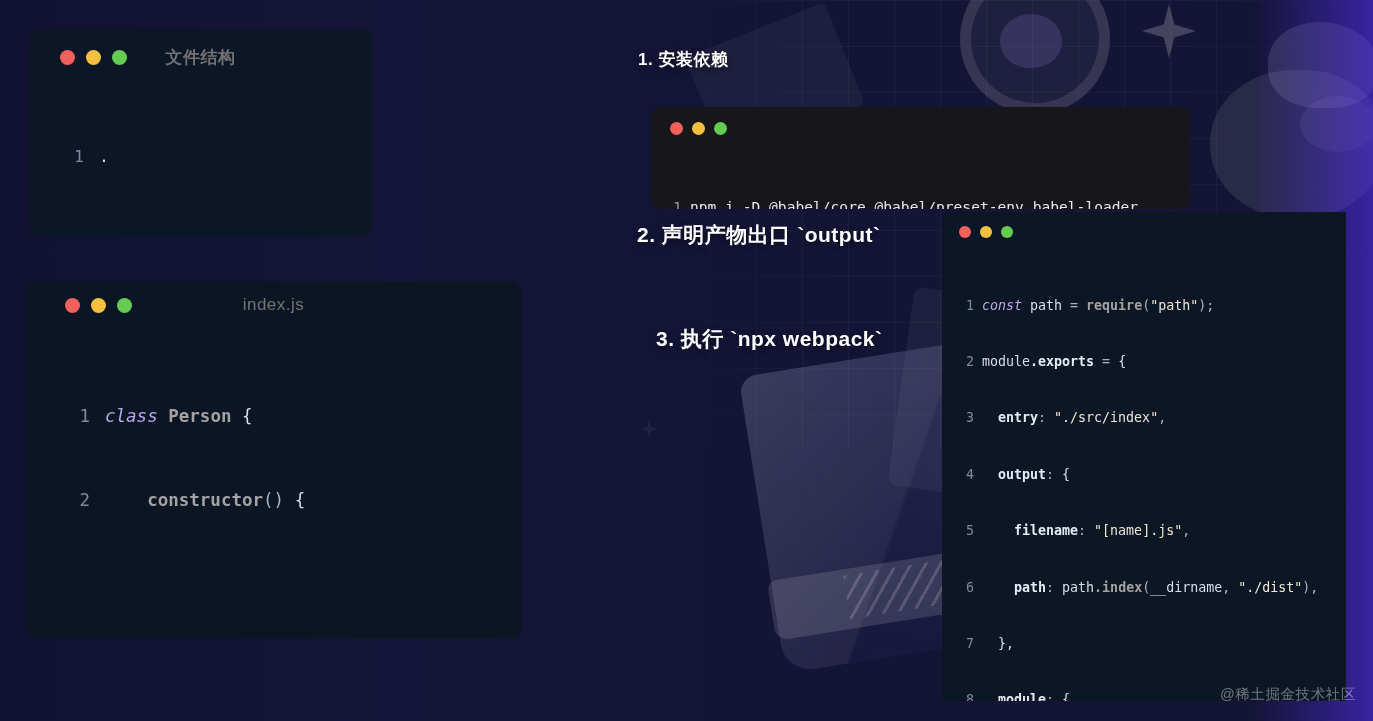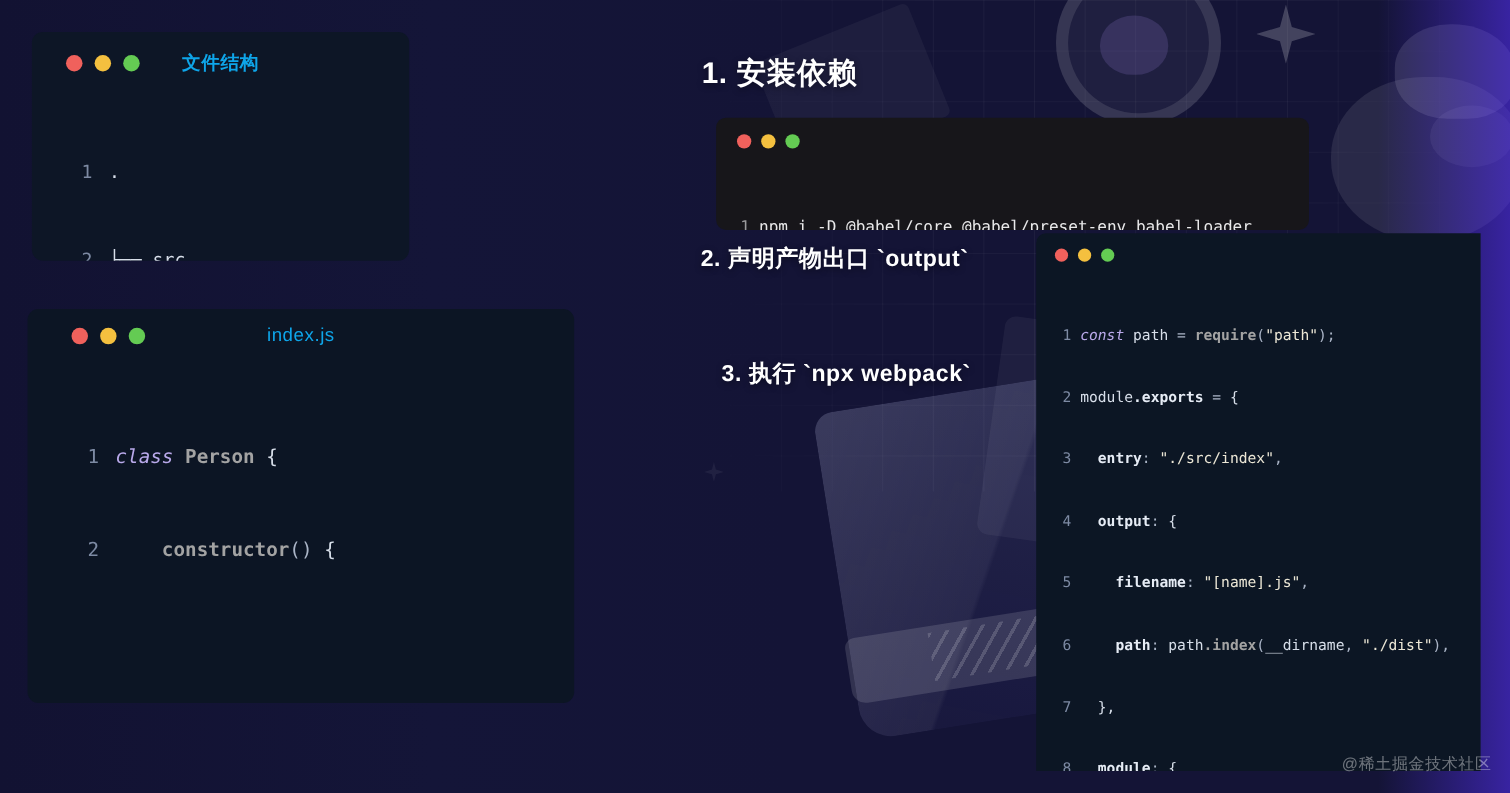--- a/index.html
+++ b/index.html
@@ -97,21 +97,21 @@
   
   .card { position:absolute; border-radius:10px; overflow:hidden; }
   .card-title-bar { display:flex; align-items:center; position:relative; }
   .dots { display:flex; gap:11px; }
   .dot { width:15px; height:15px; border-radius:50%; }
   .dot.red { background:#f0615c; }
   .dot.yellow { background:#f4c03f; }
   .dot.green { background:#64cb53; }
   .card-title {
     position:absolute; left:0; right:0; text-align:center;
-    color:#0ea5e9; font-size:17px; letter-spacing:.5px;
+    color:#737373; font-size:17px; letter-spacing:.5px;
     pointer-events:none;
   }
 
   .code {
     font-family:"DejaVu Sans Mono","Liberation Mono",monospace;
     white-space:pre;
   }
   .ln { display:inline-block; text-align:right; color:#7d8aa3; user-select:none; }
 
   
@@ -163,21 +163,21 @@
   .t-str   { color:#ece7d6; }
   .t-prop  { color:#e6ecf5; font-weight:bold; }
   .t-punct { color:#aab4c6; }
 
   
   .step {
     position:absolute; color:#ffffff; font-weight:bold;
     text-shadow:0 2px 7px rgba(0,0,0,.45);
     letter-spacing:.5px;
   }
-  #step-1 { left:638px; top:48px; font-size:27px; }
+  #step-1 { left:638px; top:48px; font-size:17px; }
   #step-2 { left:637px; top:221px; font-size:21px;text-align:right; }
   #step-3 { left:656px; top:325px; font-size:21px; }
 
   .watermark {
     position:absolute; right:17px; bottom:17px;
     color:rgba(255,255,255,.40); font-size:14.5px; letter-spacing:.6px;
   }
 </style>
 </head>
 <body>
@@ -206,21 +206,20 @@
   <div class="card-title-bar">
     <div class="dots">
       <span class="dot red"></span>
       <span class="dot yellow"></span>
       <span class="dot green"></span>
     </div>
     <div class="card-title">文件结构</div>
   </div>
   <div class="code code-body">
     <div><span class="ln">1</span><span class="t-plain">.</span></div>
-    <div><span class="ln">2</span><span class="t-plain">├── src</span></div>
     
     
   </div>
 </div>
 
 <div class="card" id="card-index">
   <div class="card-title-bar">
     <div class="dots">
       <span class="dot red"></span>
       <span class="dot yellow"></span>

